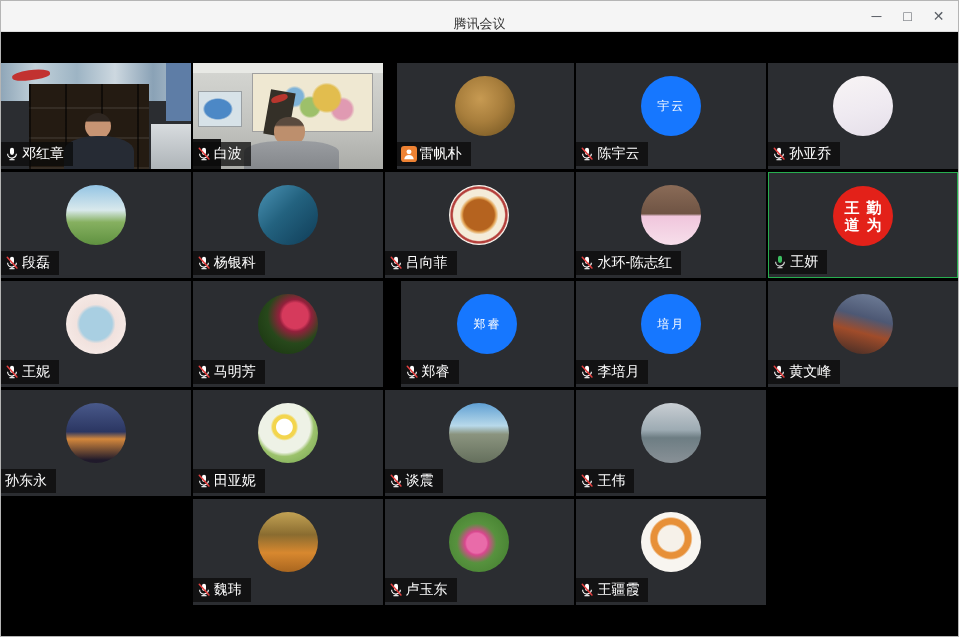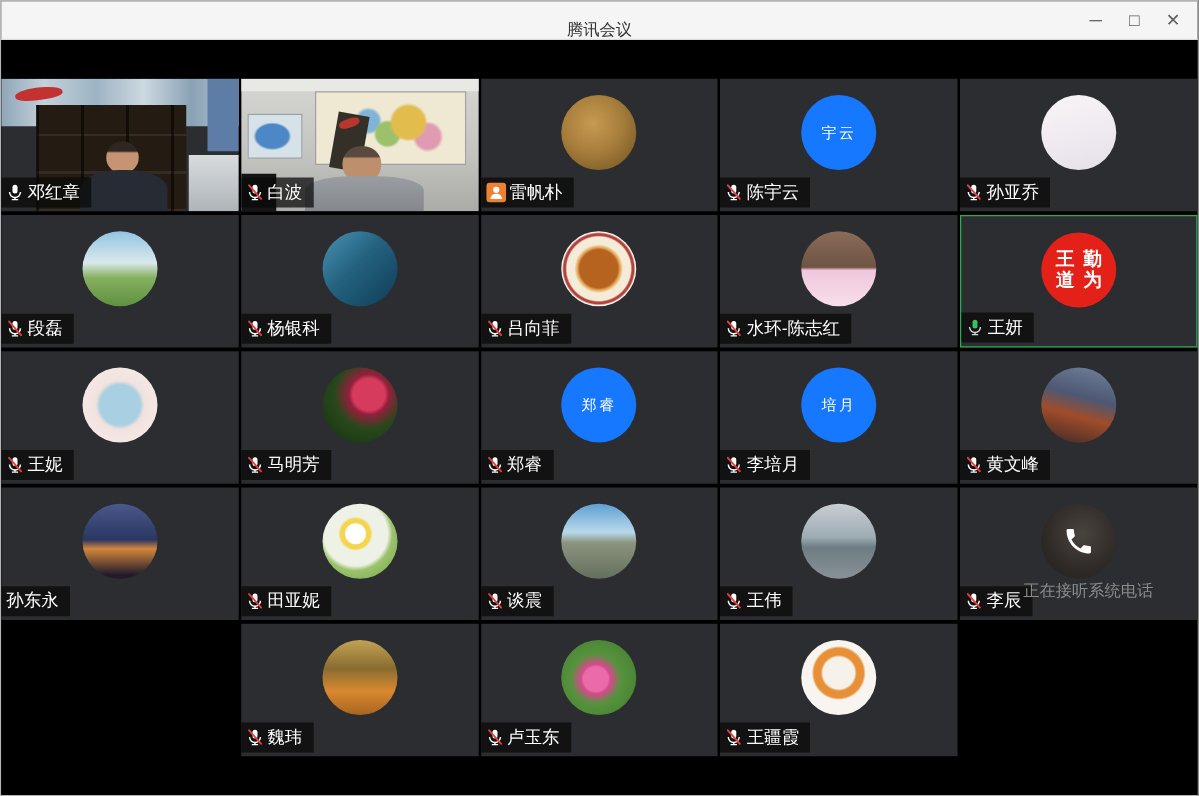--- a/index.html
+++ b/index.html
@@ -140,21 +140,21 @@
                 <rect x="5.7" y="0.8" width="4.6" height="8.2" rx="2.3" fill="#ffffff"></rect>
                 <path d="M3 7.6a5 5 0 0 0 10 0" fill="none" stroke="#ffffff" stroke-width="1.3"></path>
                 <line x1="8" y1="12.6" x2="8" y2="14.1" stroke="#ffffff" stroke-width="1.3"></line>
                 <line x1="5.1" y1="14.5" x2="10.9" y2="14.5" stroke="#ffffff" stroke-width="1.3"></line>
                 <line x1="2.6" y1="1.4" x2="13.6" y2="13.8" stroke="#E64040" stroke-width="1.7" stroke-linecap="round"></line>
               </svg>
             </span>
       <span class="pname">白波</span>
     </div>
   </div>
-        <div class="tile" style="grid-area: 1 / 3;">
+        <div class="tile" style="grid-area: 1 / 3; margin-left: 12px;">
     <div class="avatar" style="background: radial-gradient(circle at 42% 38%, rgb(199, 154, 82) 0%, rgb(168, 126, 60) 45%, rgb(124, 92, 38) 85%, rgb(107, 78, 30) 100%);"></div>
     <div class="name-label">
       <span class="mic">
               <svg viewBox="0 0 18 18" width="16" height="16">
                 <rect width="18" height="18" rx="3.5" fill="#EE8233"></rect>
                 <circle cx="9" cy="6.6" r="2.8" fill="#fff"></circle>
                 <path d="M3.6 14.8a5.5 5.8 0 0 1 10.8 0z" fill="#fff"></path>
               </svg>
             </span>
       <span class="pname">雷帆朴</span>
@@ -292,21 +292,21 @@
                 <rect x="5.7" y="0.8" width="4.6" height="8.2" rx="2.3" fill="#ffffff"></rect>
                 <path d="M3 7.6a5 5 0 0 0 10 0" fill="none" stroke="#ffffff" stroke-width="1.3"></path>
                 <line x1="8" y1="12.6" x2="8" y2="14.1" stroke="#ffffff" stroke-width="1.3"></line>
                 <line x1="5.1" y1="14.5" x2="10.9" y2="14.5" stroke="#ffffff" stroke-width="1.3"></line>
                 <line x1="2.6" y1="1.4" x2="13.6" y2="13.8" stroke="#E64040" stroke-width="1.7" stroke-linecap="round"></line>
               </svg>
             </span>
       <span class="pname">马明芳</span>
     </div>
   </div>
-        <div class="tile" style="grid-area: 3 / 3;">
+        <div class="tile" style="grid-area: 3 / 3; margin-left: 16px;">
     <div class="avatar initials" style="background: rgb(22, 119, 255);">郑睿</div>
     <div class="name-label">
       <span class="mic">
               <svg viewBox="0 0 16 16" width="14" height="14">
                 <rect x="5.7" y="0.8" width="4.6" height="8.2" rx="2.3" fill="#ffffff"></rect>
                 <path d="M3 7.6a5 5 0 0 0 10 0" fill="none" stroke="#ffffff" stroke-width="1.3"></path>
                 <line x1="8" y1="12.6" x2="8" y2="14.1" stroke="#ffffff" stroke-width="1.3"></line>
                 <line x1="5.1" y1="14.5" x2="10.9" y2="14.5" stroke="#ffffff" stroke-width="1.3"></line>
                 <line x1="2.6" y1="1.4" x2="13.6" y2="13.8" stroke="#E64040" stroke-width="1.7" stroke-linecap="round"></line>
               </svg>
@@ -389,40 +389,20 @@
                 <rect x="5.7" y="0.8" width="4.6" height="8.2" rx="2.3" fill="#ffffff"></rect>
                 <path d="M3 7.6a5 5 0 0 0 10 0" fill="none" stroke="#ffffff" stroke-width="1.3"></path>
                 <line x1="8" y1="12.6" x2="8" y2="14.1" stroke="#ffffff" stroke-width="1.3"></line>
                 <line x1="5.1" y1="14.5" x2="10.9" y2="14.5" stroke="#ffffff" stroke-width="1.3"></line>
                 <line x1="2.6" y1="1.4" x2="13.6" y2="13.8" stroke="#E64040" stroke-width="1.7" stroke-linecap="round"></line>
               </svg>
             </span>
       <span class="pname">王伟</span>
     </div>
   </div>
-        <div class="tile" style="grid-area: 4 / 5;">
-    <div class="avatar phone" style="background: radial-gradient(circle at 55% 40%, rgb(74, 68, 63) 0%, rgb(46, 42, 39) 60%, rgb(33, 30, 28) 100%);">
-            <svg viewBox="0 0 24 24" width="26" height="26">
-              <path fill="#ffffff" d="M6.62 10.79c1.44 2.83 3.76 5.14 6.59 6.59l2.2-2.2c.27-.27.67-.36 1.02-.24 1.12.37 2.33.57 3.57.57.55 0 1 .45 1 1V20c0 .55-.45 1-1 1-9.39 0-17-7.61-17-17 0-.55.45-1 1-1h3.5c.55 0 1 .45 1 1 0 1.25.2 2.45.57 3.57.11.35.03.74-.25 1.02l-2.2 2.2z"></path>
-            </svg>
-          </div>
-    <div class="name-label">
-      <span class="mic">
-              <svg viewBox="0 0 16 16" width="14" height="14">
-                <rect x="5.7" y="0.8" width="4.6" height="8.2" rx="2.3" fill="#ffffff"></rect>
-                <path d="M3 7.6a5 5 0 0 0 10 0" fill="none" stroke="#ffffff" stroke-width="1.3"></path>
-                <line x1="8" y1="12.6" x2="8" y2="14.1" stroke="#ffffff" stroke-width="1.3"></line>
-                <line x1="5.1" y1="14.5" x2="10.9" y2="14.5" stroke="#ffffff" stroke-width="1.3"></line>
-                <line x1="2.6" y1="1.4" x2="13.6" y2="13.8" stroke="#E64040" stroke-width="1.7" stroke-linecap="round"></line>
-              </svg>
-            </span>
-      <span class="pname">李辰</span>
-    </div>
-  <div class="status-call">正在接听系统电话</div>
-        </div>
         <div class="tile" style="grid-area: 5 / 2;">
     <div class="avatar" style="background: linear-gradient(rgb(194, 162, 84) 0%, rgb(138, 108, 48) 38%, rgb(216, 136, 47) 68%, rgb(169, 102, 31) 100%);"></div>
     <div class="name-label">
       <span class="mic">
               <svg viewBox="0 0 16 16" width="14" height="14">
                 <rect x="5.7" y="0.8" width="4.6" height="8.2" rx="2.3" fill="#ffffff"></rect>
                 <path d="M3 7.6a5 5 0 0 0 10 0" fill="none" stroke="#ffffff" stroke-width="1.3"></path>
                 <line x1="8" y1="12.6" x2="8" y2="14.1" stroke="#ffffff" stroke-width="1.3"></line>
                 <line x1="5.1" y1="14.5" x2="10.9" y2="14.5" stroke="#ffffff" stroke-width="1.3"></line>
                 <line x1="2.6" y1="1.4" x2="13.6" y2="13.8" stroke="#E64040" stroke-width="1.7" stroke-linecap="round"></line>

